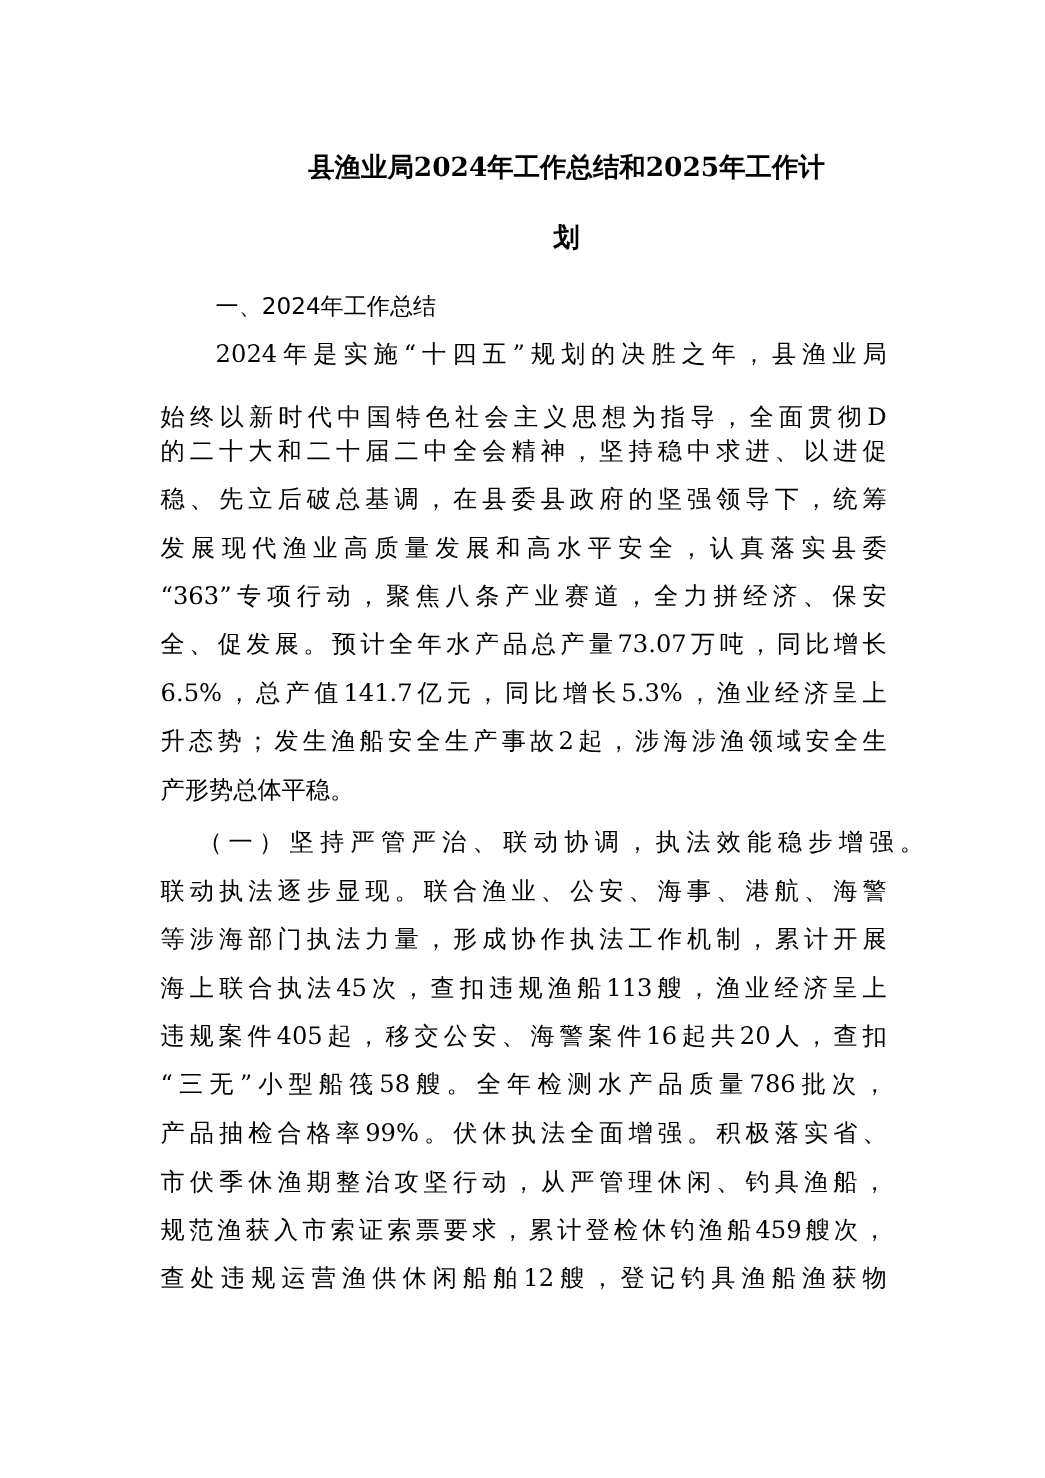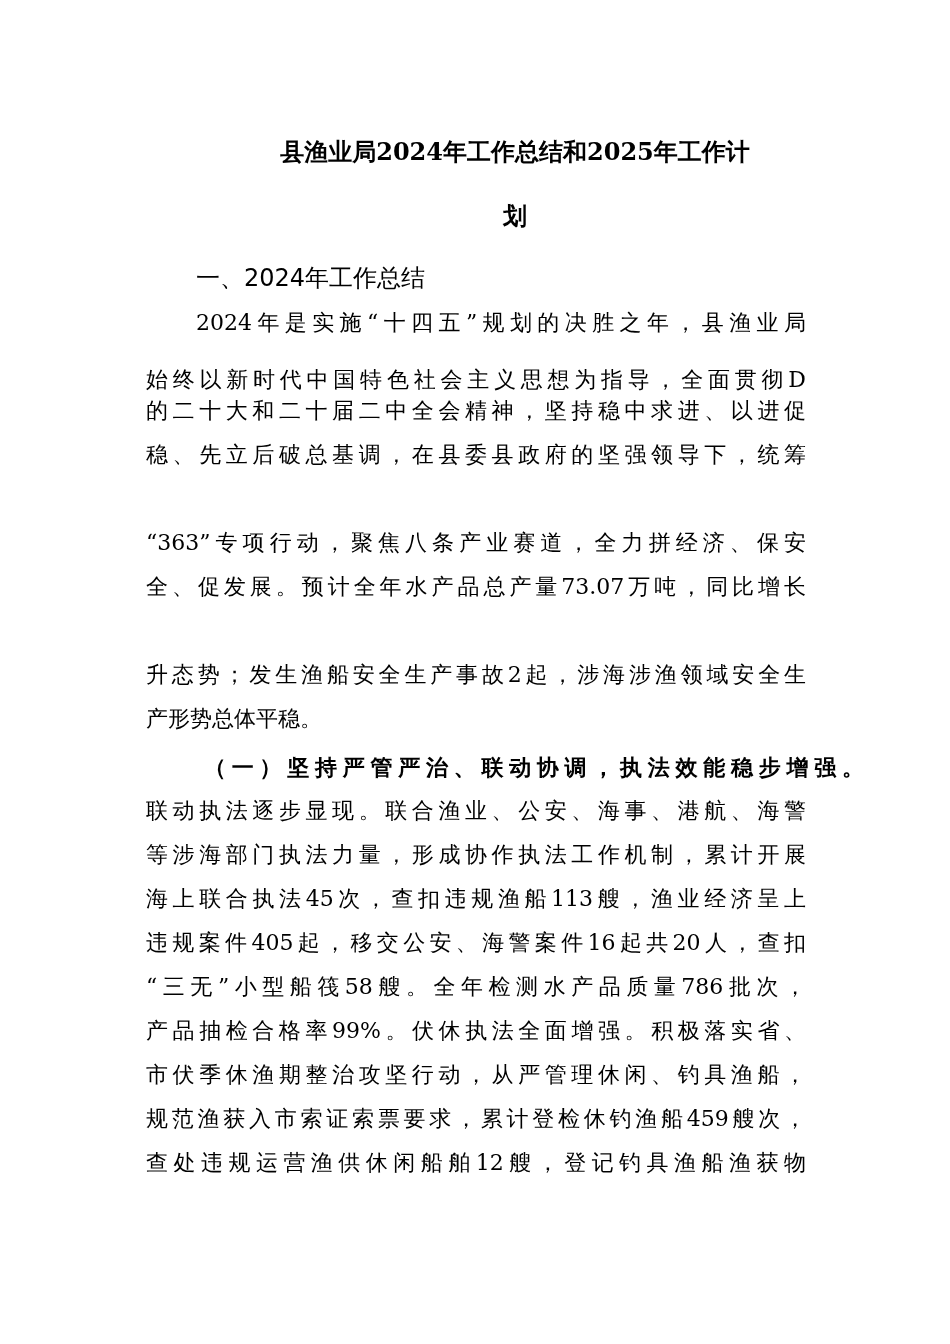--- a/index.html
+++ b/index.html
@@ -6,48 +6,50 @@
     body { width: 950px; height: 1344px; position: relative; overflow: hidden; color: #000; }
     .page { position: absolute; left: 0; top: 0; width: 950px; height: 1344px; background: #fff; }
     .title-line {
       position: absolute; left: 0; width: 950px; text-align: center;
       font-family: "DejaVu Serif", "Liberation Serif", serif;
       font-weight: bold; font-size: 24px; line-height: 40px; letter-spacing: 0px; margin-left: 40px;
     }
     .h1 {
       position: absolute; left: 196px;
       font-family: "DejaVu Sans", "Liberation Sans", sans-serif;
-      font-size: 24px; line-height: 28px;
+      font-size: 21px; line-height: 28px;
     }
     .line {
       position: absolute; left: 146px; width: 660px;
       font-family: "DejaVu Serif", "Liberation Serif", serif;
       font-size: 22px; line-height: 28px;
       text-align: justify; text-align-last: justify; white-space: nowrap;
     }
     .line.indent { left: 196px; width: 610px; }
     .line.last { text-align-last: left; }
-    .line.subhead { left: 204px; width: 660px; font-weight: bold; }
+    .line.subhead { left: 180px; width: 660px; font-weight: normal; }
   </style>
 </head>
 <body>
 
 <div class="page">
 
   <div class="title-line" style="top:132px;">县渔业局2024年工作总结和2025年工作计</div>
   <div class="title-line" style="top:196px;">划</div>
 
   <div class="h1" style="top:264px;">一、2024年工作总结</div>
 
   <div class="line indent" style="top:309px;">2024年是实施“十四五”规划的决胜之年，县渔业局</div>
   <div class="line" style="top:366px;">始终以新时代中国特色社会主义思想为指导，全面贯彻D</div>
   <div class="line" style="top:397px;">的二十大和二十届二中全会精神，坚持稳中求进、以进促</div>
   <div class="line" style="top:441px;">稳、先立后破总基调，在县委县政府的坚强领导下，统筹</div>
+  <div class="line" style="top:485px;">发展现代渔业高质量发展和高水平安全，认真落实县委</div>
   <div class="line" style="top:529px;">“363”专项行动，聚焦八条产业赛道，全力拼经济、保安</div>
   <div class="line" style="top:573px;">全、促发展。预计全年水产品总产量73.07万吨，同比增长</div>
+  <div class="line" style="top:617px;">6.5%，总产值141.7亿元，同比增长5.3%，渔业经济呈上</div>
   <div class="line" style="top:661px;">升态势；发生渔船安全生产事故2起，涉海涉渔领域安全生</div>
   <div class="line last" style="top:705px;">产形势总体平稳。</div>
 
   <div class="line subhead" style="top:753px;">（一）坚持严管严治、联动协调，执法效能稳步增强。</div>
 
   <div class="line" style="top:797px;">联动执法逐步显现。联合渔业、公安、海事、港航、海警</div>
   <div class="line" style="top:841px;">等涉海部门执法力量，形成协作执法工作机制，累计开展</div>
   <div class="line" style="top:885px;">海上联合执法45次，查扣违规渔船113艘，渔业经济呈上</div>
   <div class="line" style="top:929px;">违规案件405起，移交公安、海警案件16起共20人，查扣</div>
   <div class="line" style="top:973px;">“三无”小型船筏58艘。全年检测水产品质量786批次，</div>

